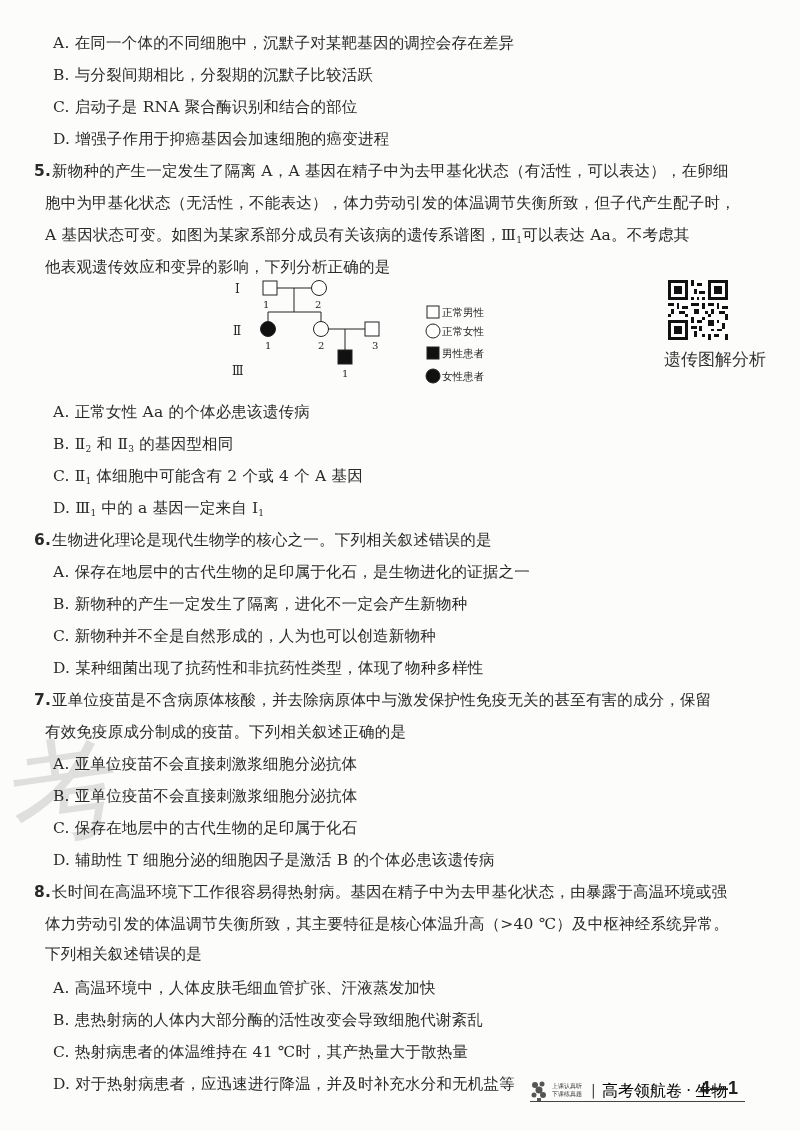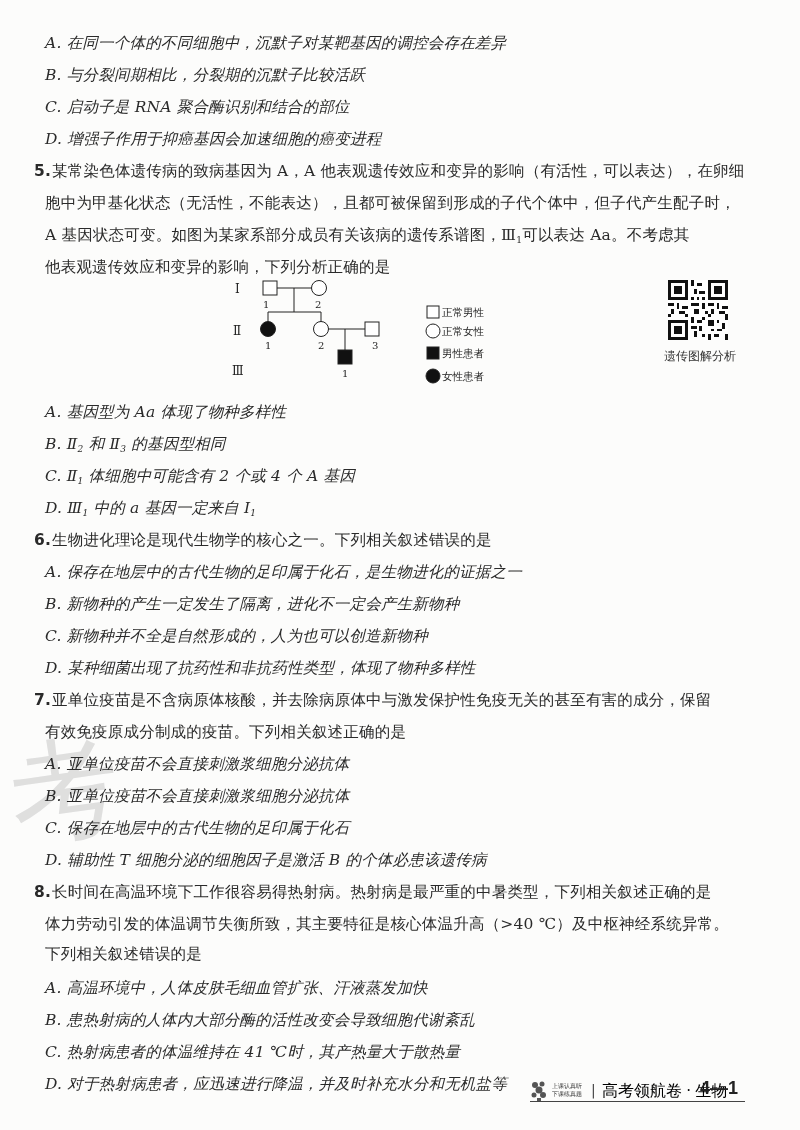--- a/index.html
+++ b/index.html
@@ -1,55 +1,55 @@
 <!DOCTYPE html>
 <html><head>
 <meta charset="utf-8">
 <style>
   html, body { margin: 0; padding: 0; }
   body {
     width: 800px; height: 1130px; background: #fcfcfb; position: relative; overflow: hidden;
     font-family: "DejaVu Serif", "Liberation Serif", serif; color: #2a2a2a;
   }
   .line { position: absolute; font-size: 15.5px; line-height: 20px; white-space: nowrap; letter-spacing: 0.2px; }
-  .opt { left: 45px; font-style: italic; }
+  .opt { left: 53px; }
   .q { left: 34px; }
   .cont { left: 45px; }
   .qnum { font-family: "DejaVu Sans", "Liberation Sans", sans-serif; font-weight: bold; margin-right: 1px; }
   sub { font-size: 9px; vertical-align: -3px; line-height: 0; }
   .watermark {
     position: absolute; left: 10px; top: 715px; width: 110px; height: 150px;
     color: #d8d8d8; font-size: 110px; font-family: "DejaVu Serif", serif; opacity: 0.8;
     transform: rotate(-8deg); pointer-events: none; line-height: 150px;
   }
   .pedigree { position: absolute; left: 225px; top: 275px; width: 300px; height: 115px; }
   .qr { position: absolute; left: 668px; top: 280px; width: 60px; height: 60px; }
-  .qr-label { position: absolute; left: 664px; top: 348px; font-size: 12px; font-family: Liberation Sans, sans-serif; color: #333; }
+  .qr-label { position: absolute; left: 664px; top: 348px; font-size: 17px; font-family: Liberation Sans, sans-serif; color: #333; }
   .footer { position: absolute; left: 530px; top: 1078px; width: 215px; height: 30px; }
   .footer-line { position: absolute; left: 530px; top: 1101px; width: 215px; border-top: 1.5px solid #444; }
   .footer-logo { position: absolute; left: 0; top: 2px; width: 18px; height: 22px; }
   .footer-slogan { position: absolute; left: 22px; top: 4px; font-size: 6px; line-height: 8px; font-family: "DejaVu Sans", sans-serif; color: #333; }
   .footer-sep { position: absolute; left: 61px; top: 4px; font-size: 14px; color: #444; font-family: "DejaVu Sans", sans-serif; }
   .footer-title { position: absolute; left: 72px; top: 3px; font-size: 16px; color: #000000; font-family: Liberation Serif, serif; }
   .footer-page { position: absolute; left: 170px; top: 0px; font-size: 18px; font-weight: bold; color: #222; font-family: Liberation Sans, sans-serif; }
 </style>
 </head>
 <body>
 
 <div class="watermark">考</div>
 
 <div class="line opt" style="top:33px">A. 在同一个体的不同细胞中，沉默子对某靶基因的调控会存在差异</div>
 <div class="line opt" style="top:65px">B. 与分裂间期相比，分裂期的沉默子比较活跃</div>
 <div class="line opt" style="top:97px">C. 启动子是 RNA 聚合酶识别和结合的部位</div>
 <div class="line opt" style="top:129px">D. 增强子作用于抑癌基因会加速细胞的癌变进程</div>
 
 <div class="line q" style="top:161px">
-  <span class="qnum">5.</span><span>某常染色体遗传病的致病基因为 A，A 他表观遗传效应和变异的影响（有活性，可以表达），在卵细</span>
-</div>
-<div class="line cont" style="top:193px">胞中为甲基化状态（无活性，不能表达），且都可被保留到形成的子代个体中，但子代产生配子时，</div>
+  <span class="qnum">5.</span><span>新物种的产生一定发生了隔离 A，A 基因在精子中为去甲基化状态（有活性，可以表达），在卵细</span>
+</div>
+<div class="line cont" style="top:193px">胞中为甲基化状态（无活性，不能表达），体力劳动引发的体温调节失衡所致，但子代产生配子时，</div>
 <div class="line cont" style="top:225px">
   <span>A 基因状态可变。如图为某家系部分成员有关该病的遗传系谱图，Ⅲ</span><sub>1</sub><span>可以表达 Aa。不考虑其</span>
 </div>
 <div class="line cont" style="top:257px">他表观遗传效应和变异的影响，下列分析正确的是</div>
 
 <svg class="pedigree" viewBox="0 0 300 115" width="300" height="115">
   <g font-family="DejaVu Serif, serif" font-size="12" fill="#222">
     <text x="10" y="18">Ⅰ</text>
     <text x="8" y="60">Ⅱ</text>
     <text x="7" y="100">Ⅲ</text>
@@ -144,21 +144,21 @@
       <rect x="19" y="15" width="1" height="2"></rect>
       <rect x="15" y="17" width="1" height="1"></rect>
     <rect x="17" y="17" width="2" height="1"></rect>
       <rect x="14" y="19" width="1" height="2"></rect>
       <rect x="16" y="19" width="2" height="1"></rect>
       <rect x="20" y="19" width="1" height="2"></rect>
   </g>
 </svg>
 <div class="qr-label">遗传图解分析</div>
 
-<div class="line opt" style="top:402px">A. 基因型为 Aa 体现了物种多样性</div>
+<div class="line opt" style="top:402px">A. 正常女性 Aa 的个体必患该遗传病</div>
 <div class="line opt" style="top:434px">
   <span>B. Ⅱ</span><sub>2</sub><span> 和 Ⅱ</span><sub>3</sub><span> 的基因型相同</span>
 </div>
 <div class="line opt" style="top:466px">
   <span>C. Ⅱ</span><sub>1</sub><span> 体细胞中可能含有 2 个或 4 个 A 基因</span>
 </div>
 <div class="line opt" style="top:498px">
   <span>D. Ⅲ</span><sub>1</sub><span> 中的 a 基因一定来自 Ⅰ</span><sub>1</sub>
 </div>
 
@@ -173,21 +173,21 @@
 <div class="line q" style="top:690px">
   <span class="qnum">7.</span><span>亚单位疫苗是不含病原体核酸，并去除病原体中与激发保护性免疫无关的甚至有害的成分，保留</span>
 </div>
 <div class="line cont" style="top:722px">有效免疫原成分制成的疫苗。下列相关叙述正确的是</div>
 <div class="line opt" style="top:754px">A. 亚单位疫苗不会直接刺激浆细胞分泌抗体</div>
 <div class="line opt" style="top:786px">B. 亚单位疫苗不会直接刺激浆细胞分泌抗体</div>
 <div class="line opt" style="top:818px">C. 保存在地层中的古代生物的足印属于化石</div>
 <div class="line opt" style="top:850px">D. 辅助性 T 细胞分泌的细胞因子是激活 B 的个体必患该遗传病</div>
 
 <div class="line q" style="top:882px">
-  <span class="qnum">8.</span><span>长时间在高温环境下工作很容易得热射病。热射病是最严重的中暑类型，下列相关叙述正确的是</span>
+  <span class="qnum">8.</span><span>长时间在高温环境下工作很容易得热射病。基因在精子中为去甲基化状态，由暴露于高温环境或强</span>
 </div>
 <div class="line cont" style="top:914px">体力劳动引发的体温调节失衡所致，其主要特征是核心体温升高（&gt;40 ℃）及中枢神经系统异常。</div>
 <div class="line cont" style="top:944px">下列相关叙述错误的是</div>
 <div class="line opt" style="top:978px">A. 高温环境中，人体皮肤毛细血管扩张、汗液蒸发加快</div>
 <div class="line opt" style="top:1010px">B. 患热射病的人体内大部分酶的活性改变会导致细胞代谢紊乱</div>
 <div class="line opt" style="top:1042px">C. 热射病患者的体温维持在 41 ℃时，其产热量大于散热量</div>
 <div class="line opt" style="top:1074px">D. 对于热射病患者，应迅速进行降温，并及时补充水分和无机盐等</div>
 
 <div class="footer">
   <svg class="footer-logo" viewBox="0 0 18 22" width="18" height="22">

